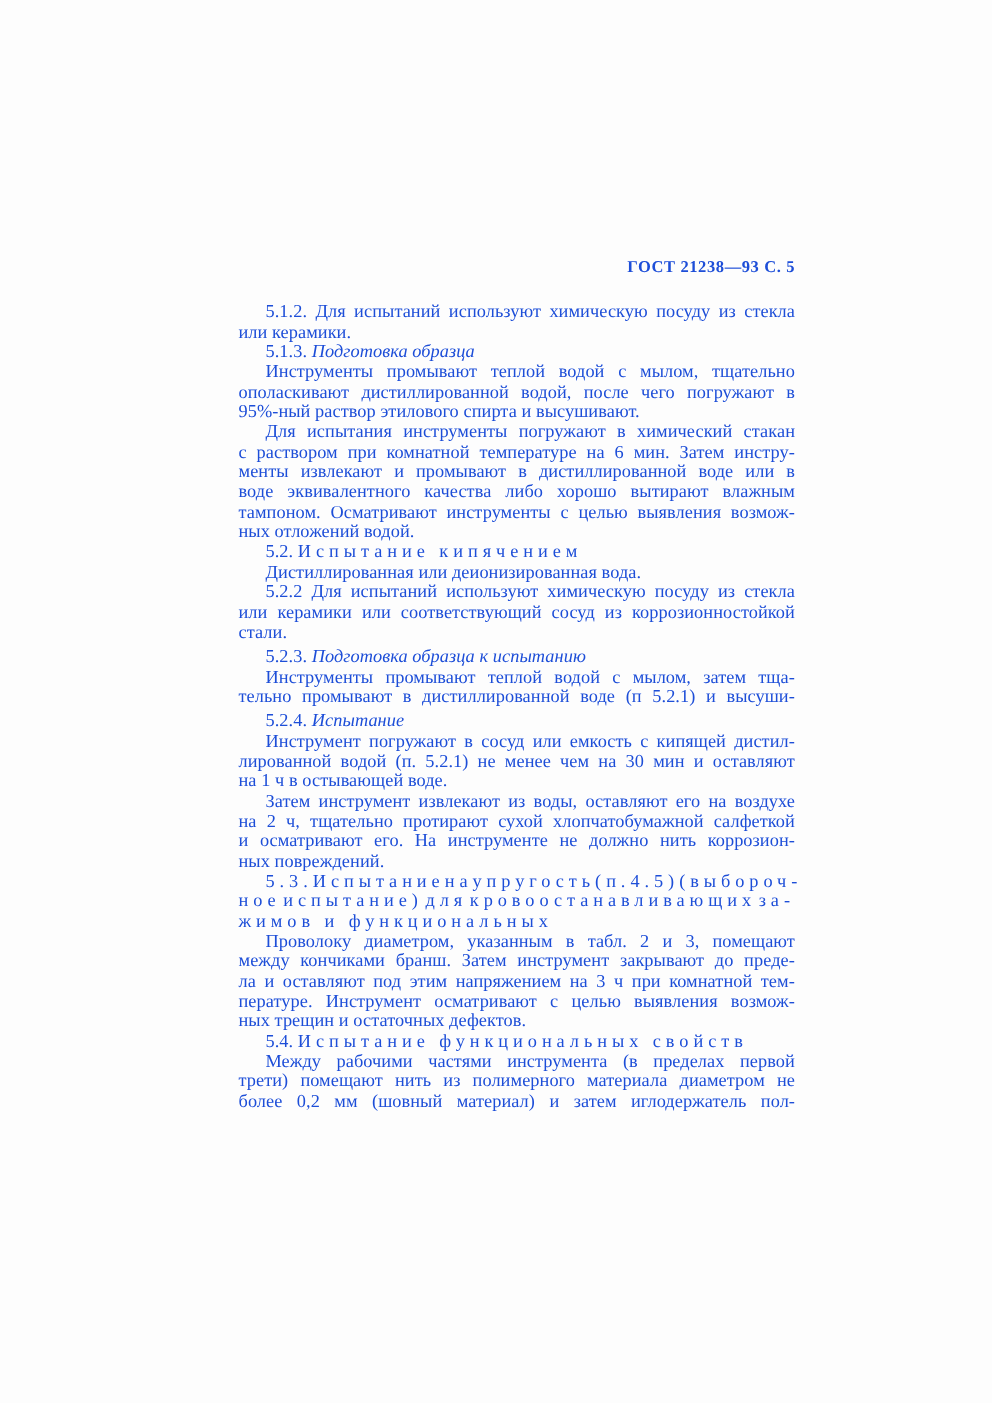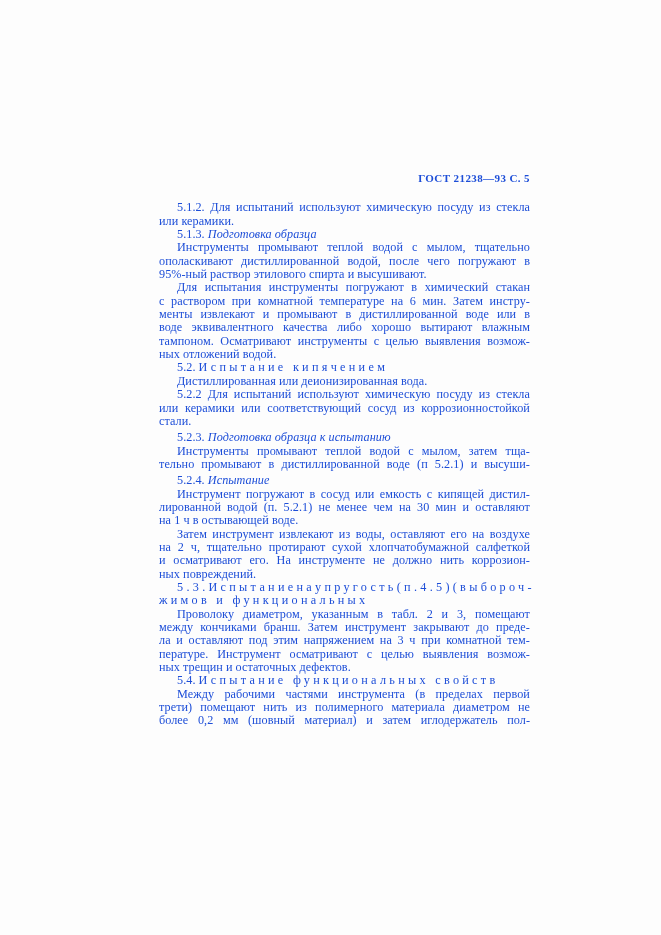--- a/index.html
+++ b/index.html
@@ -268,20 +268,27 @@
       </div>
       <div class="ln ind">
         <span class="w sp">5.3.</span>
         <span class="w sp">Испытание</span>
         <span class="w sp">на</span>
         <span class="w sp">упругость</span>
         <span class="w sp">(п.</span>
         <span class="w sp">4.5)</span>
         <span class="w sp">(выбороч-</span>
       </div>
+      <div class="ln">
+        <span class="w sp">ное</span>
+        <span class="w sp">испытание)</span>
+        <span class="w sp">для</span>
+        <span class="w sp">кровоостанавливающих</span>
+        <span class="w sp">за-</span>
+      </div>
       <div class="ln last">
         <span class="w sp">жимов&nbsp;</span>
         <span class="w sp">и&nbsp;</span>
         <span class="w sp">функциональных</span>
       </div>
       <div class="ln ind">
         <span class="w">Проволоку</span>
         <span class="w">диаметром,</span>
         <span class="w">указанным</span>
         <span class="w">в</span>

